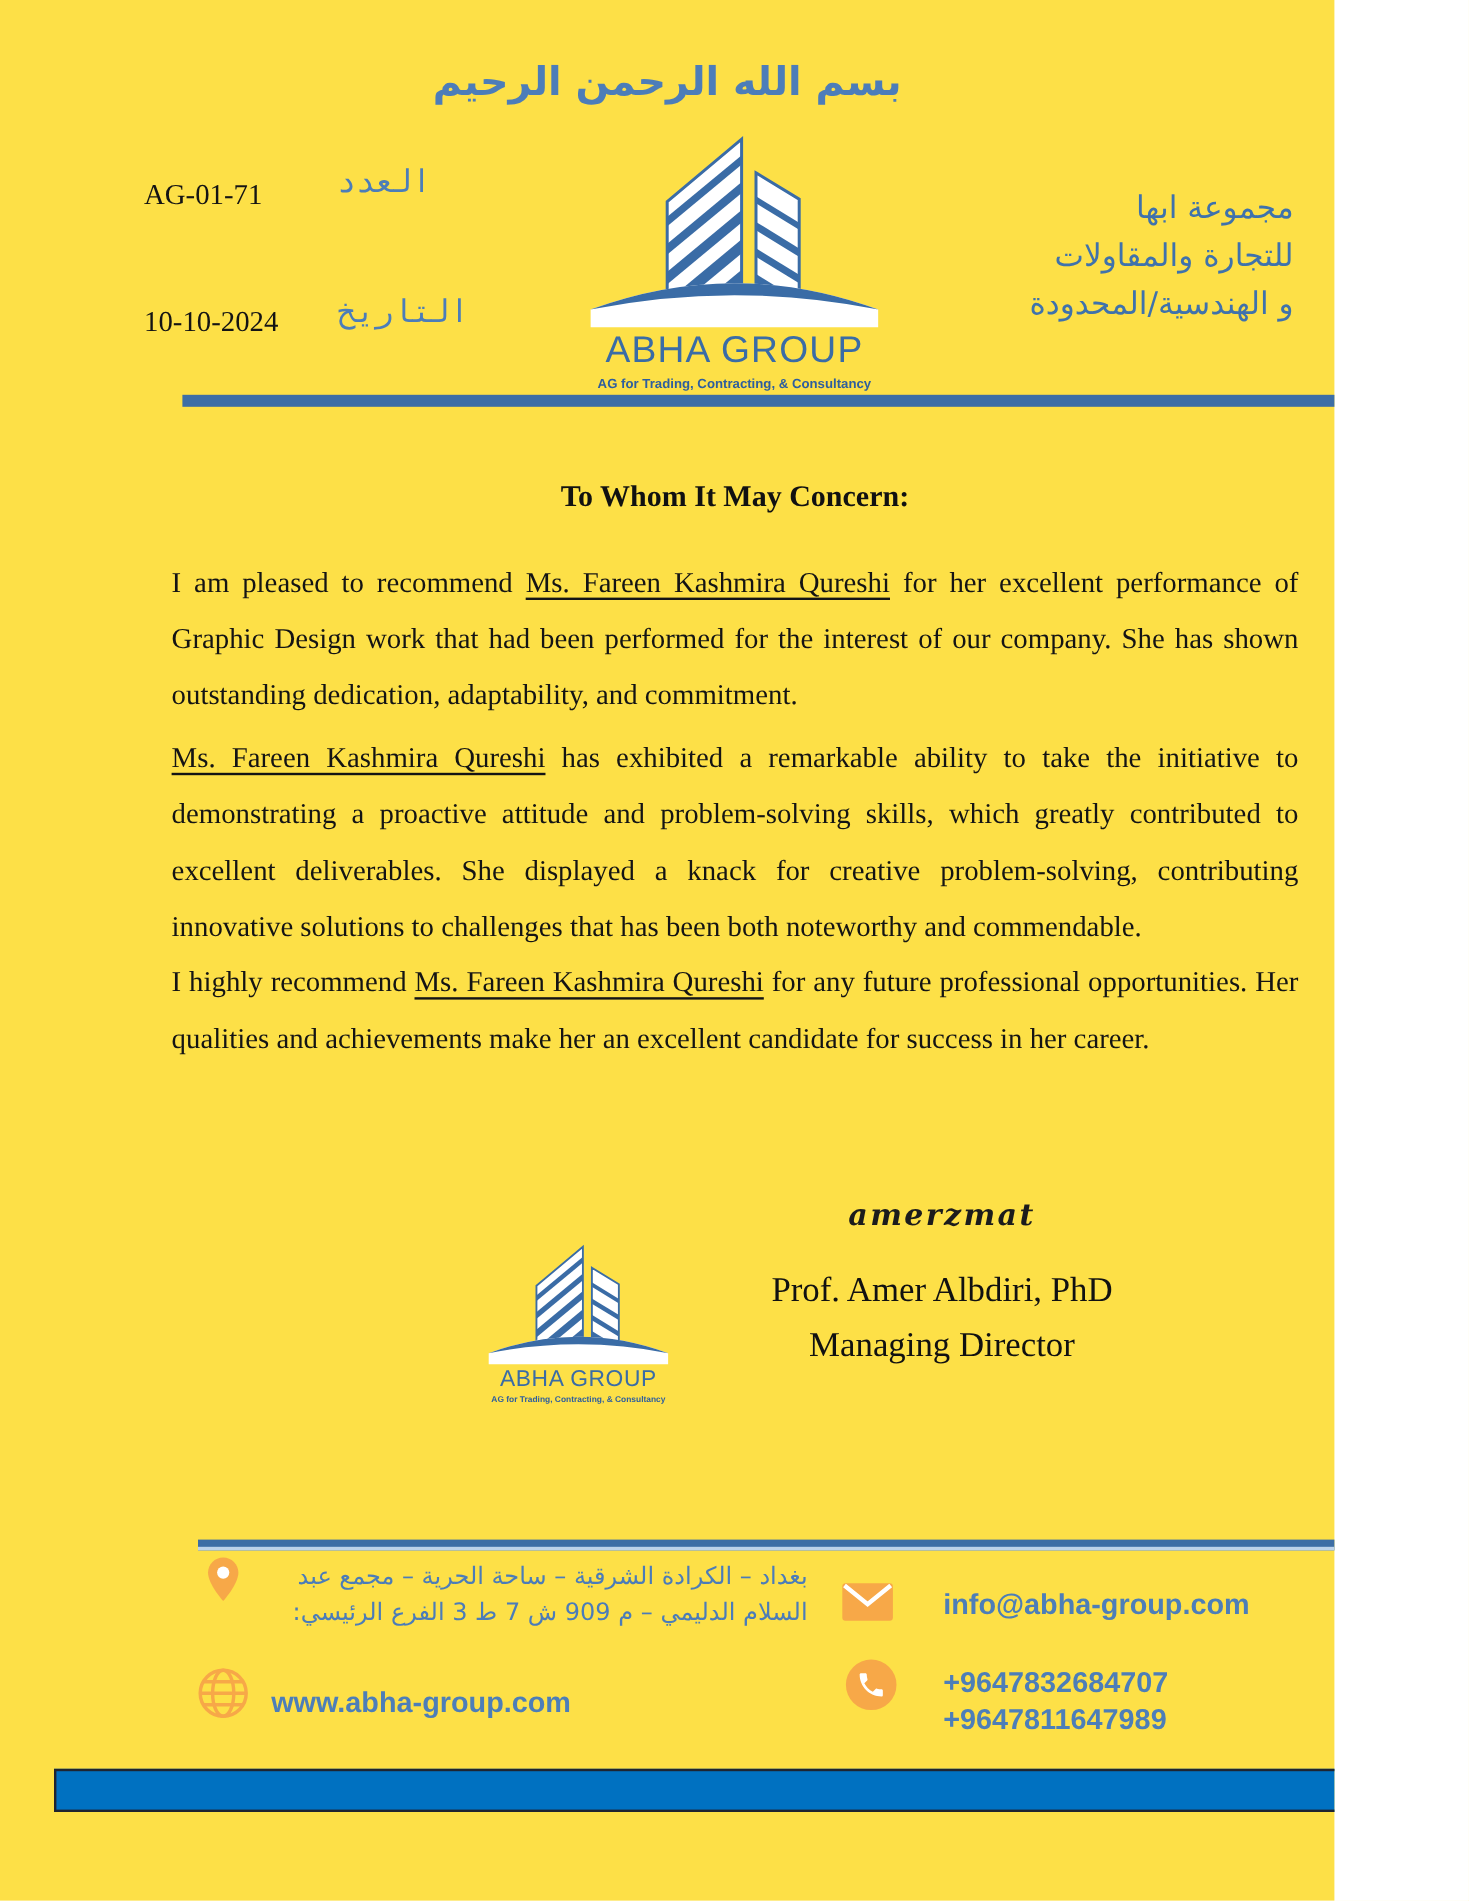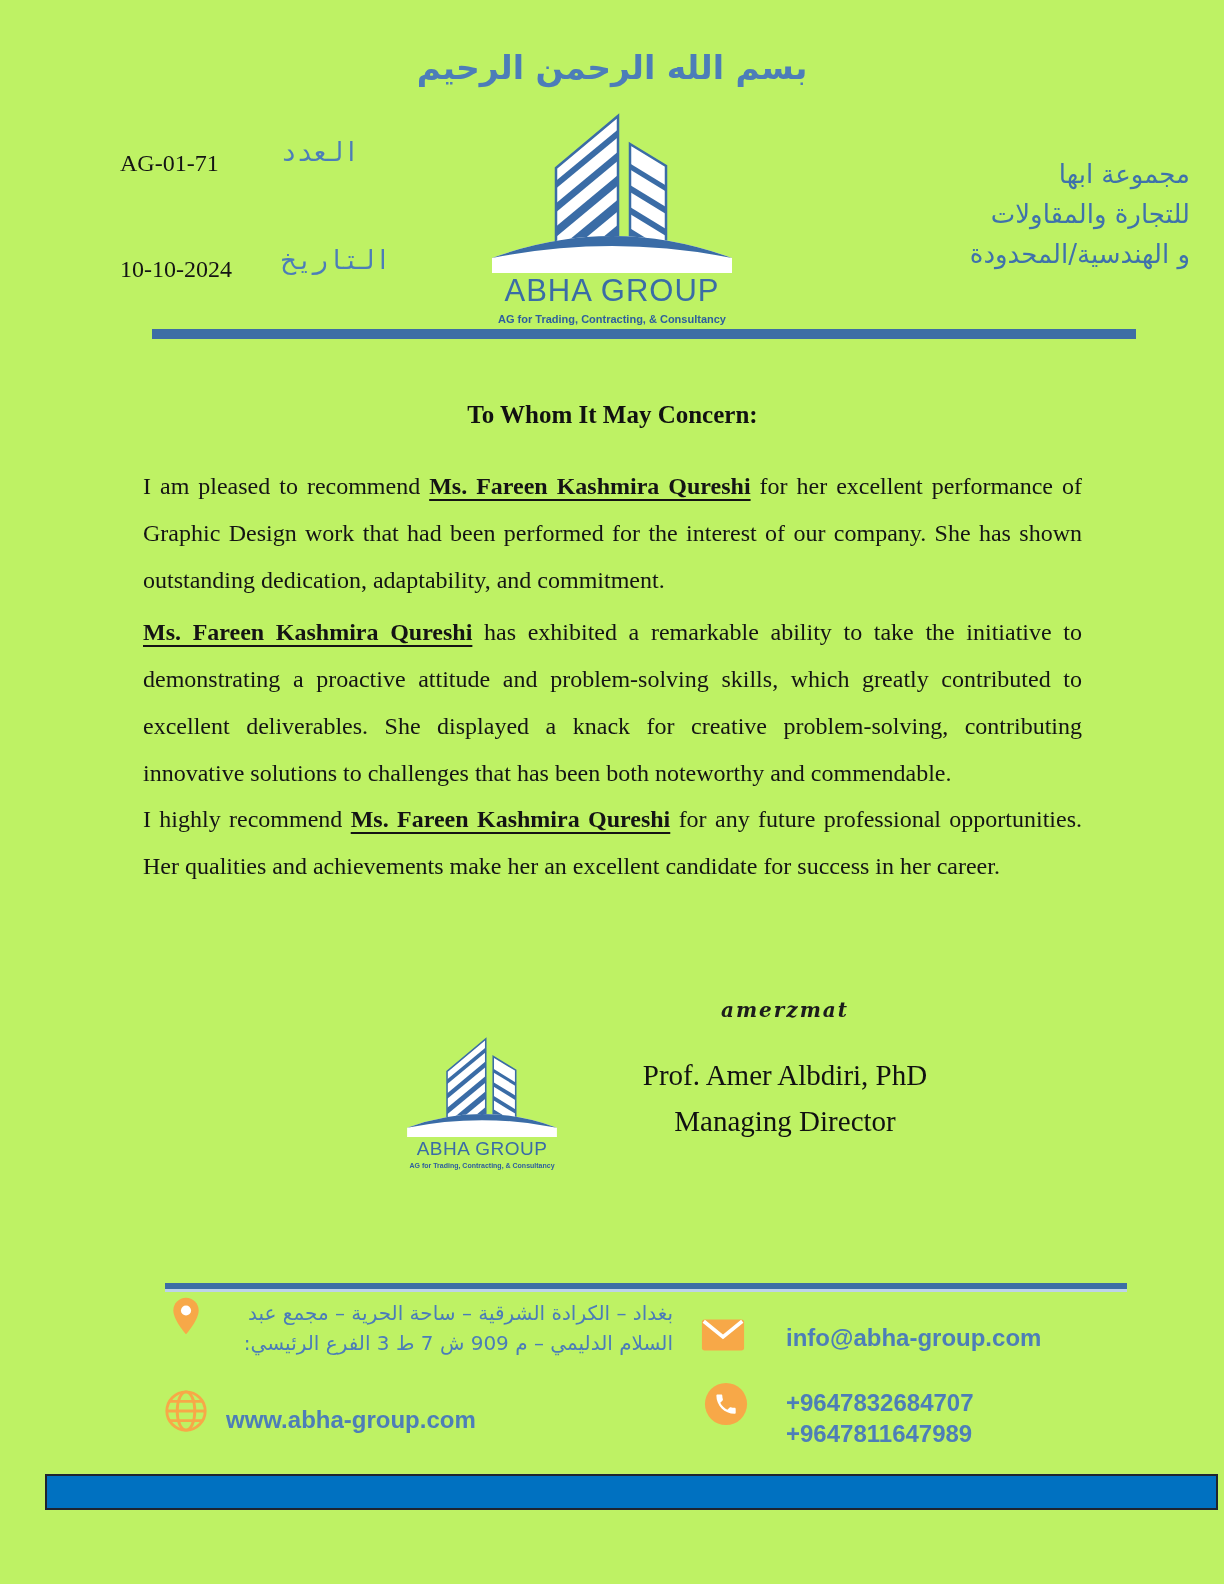--- a/index.html
+++ b/index.html
@@ -1,21 +1,21 @@
 <!DOCTYPE html>
 <html><head>
 <meta charset="utf-8">
 <style>
   * { margin: 0; padding: 0; box-sizing: border-box; }
   html, body { background: #ffffff; }
   .page {
     position: relative;
-    width: 1224px;
+    width: 1112px;
     height: 1584px;
-    background: #bef264;
+    background: #fde047;
     overflow: hidden;
     font-family: "Liberation Serif", serif;
     padding-left: 33px;
   }
   .abs { position: absolute; }
 
   
   .bismillah {
     top: 48px; left: 0; width: 100%;
     text-align: center;
@@ -66,30 +66,29 @@
     font-size: 24px; line-height: 47px;
     text-align: justify; color: #141414;
   }
   .para-1 { top: 463px; }
   .para-2 { top: 609px; }
   .para-3 { top: 796px; }
   .hl-name {
     text-decoration: underline;
     text-underline-offset: 5px;
     text-decoration-thickness: 1.5px;
-    font-weight: bold;
   }
 
   
   .sig-script {
     left: 605px; top: 998px; width: 360px;
     text-align: center;
     font-family: "DejaVu Serif", serif;
     font-style: italic; font-weight: bold;
-    font-size: 20px; letter-spacing: 2px; color: #1c1c1c;
+    font-size: 25px; letter-spacing: 2px; color: #1c1c1c;
   }
   .sig-name { left: 605px; top: 1059px; width: 360px; text-align: center; font-size: 29px; color: #111; }
   .sig-title { left: 605px; top: 1105px; width: 360px; text-align: center; font-size: 29px; color: #111; }
 
   
   .address-ar {
     left: 225px; top: 1299px; width: 448px;
     font-family: "DejaVu Sans", sans-serif;
     font-size: 20px; line-height: 29.5px;
     color: #4B7CB9; text-align: right; direction: rtl;

